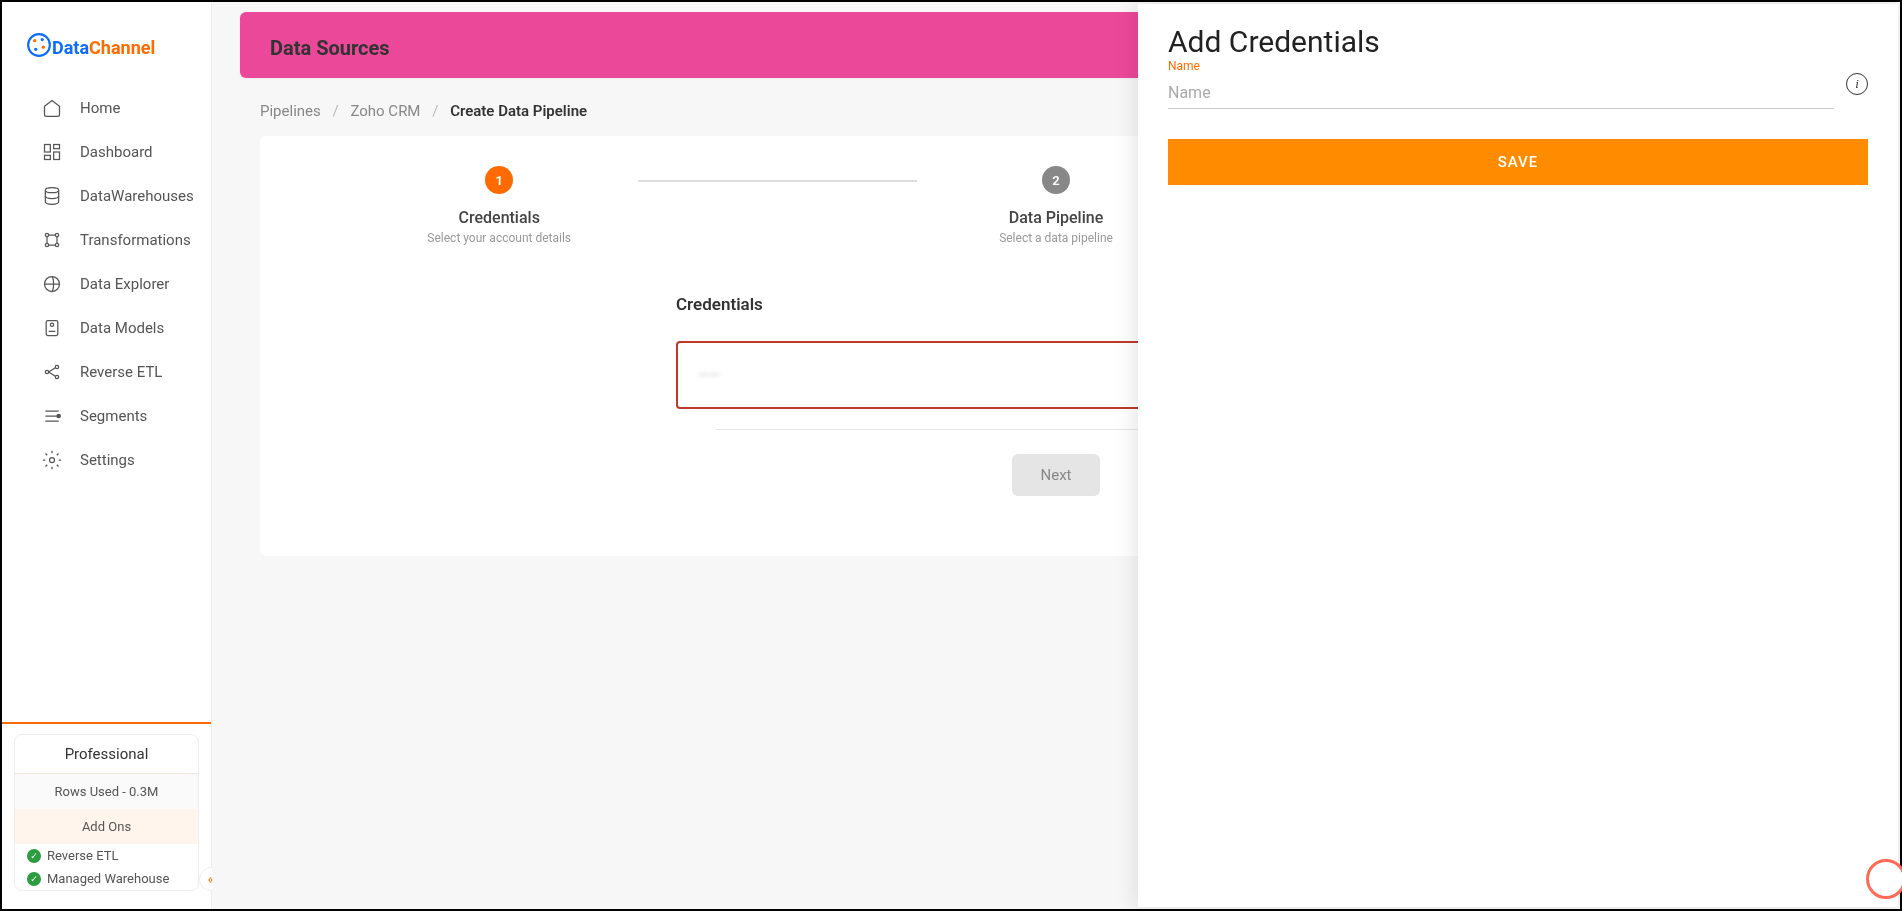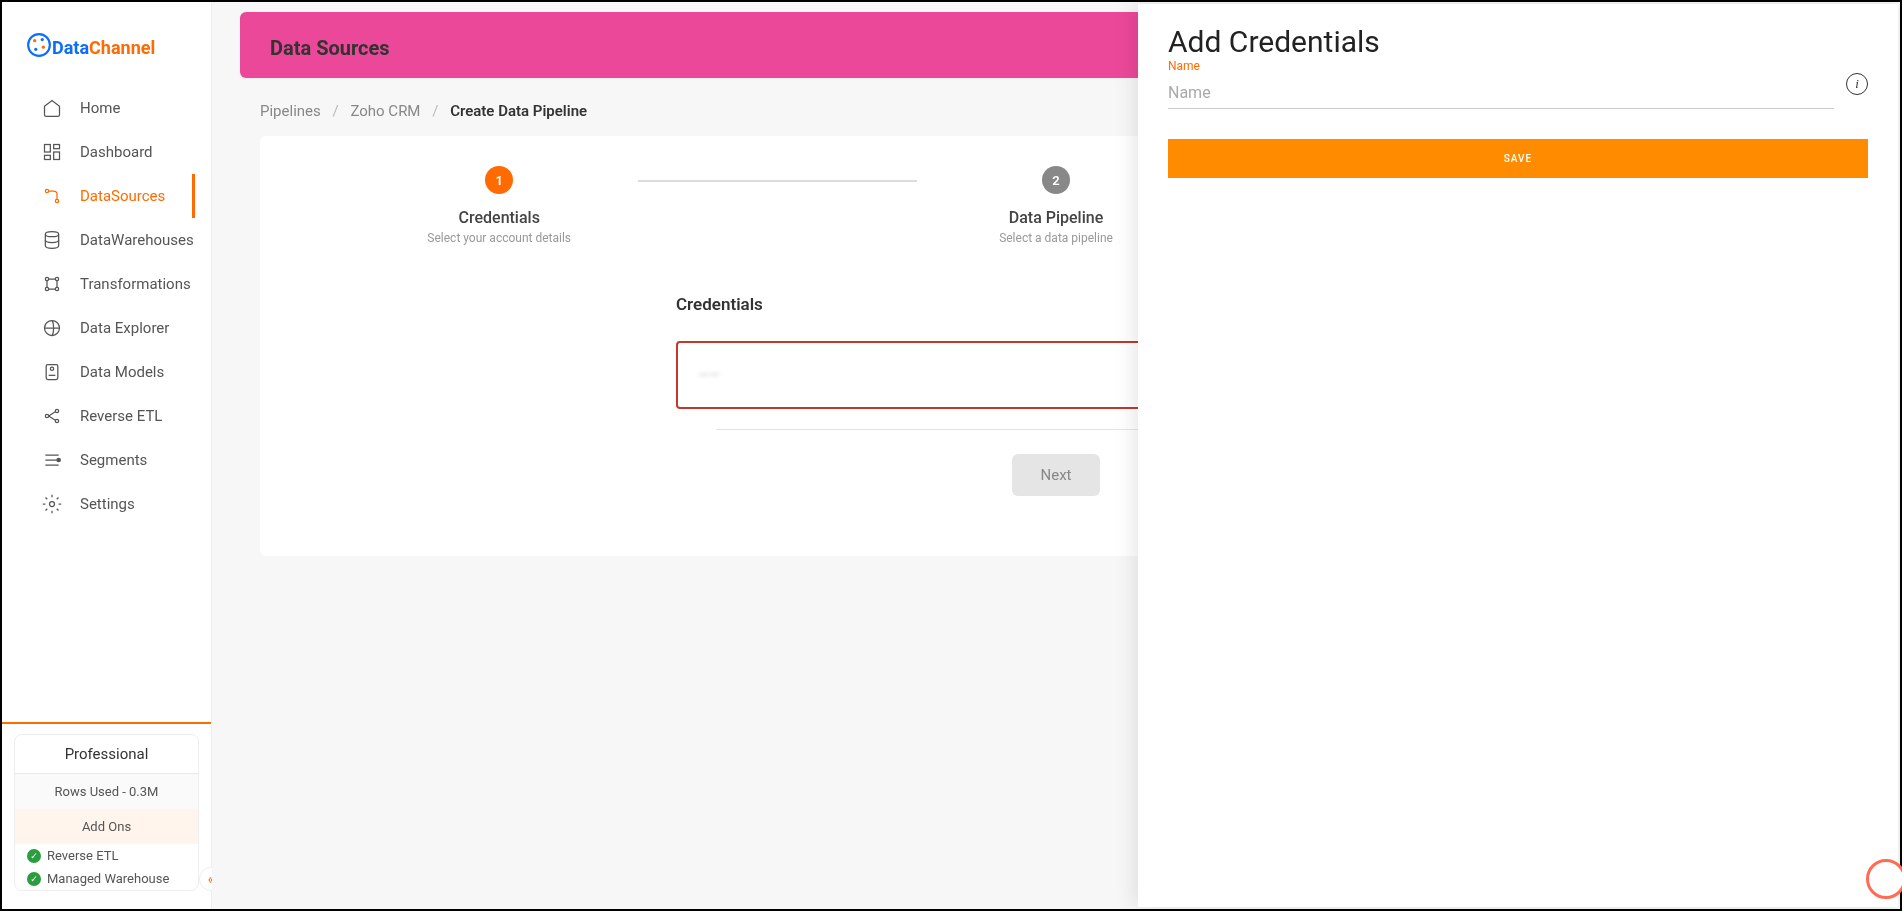--- a/index.html
+++ b/index.html
@@ -71,21 +71,21 @@
 
 
 .right-panel { position: absolute; top: 2px; right: 2px; bottom: 2px; width: 760px; background: #fff; box-shadow: -4px 0 20px rgba(0,0,0,0.1); padding: 20px 30px; z-index: 10; }
 .panel-title { text-align: left; font-size: 30px; font-weight: 400; color: #222; margin-bottom: 0; }
 .panel-row { display: flex; align-items: center; gap: 12px; margin-bottom: 30px; }
 .field-wrap { flex: 1; }
 .field-label { font-size: 12px; color: #ff6b00; margin-bottom: 4px; display: block; }
 .field-input { width: 100%; border: none; border-bottom: 1px solid #ccc; padding: 6px 0; font-size: 16px; outline: none; color: #333; }
 .field-input::placeholder { color: #aaa; }
 .info-icon { width: 22px; height: 22px; border: 1.5px solid #333; border-radius: 50%; display: flex; align-items: center; justify-content: center; font-size: 13px; font-style: italic; font-family: serif; color: #333; cursor: pointer; }
-.save-btn { width: 100%; padding: 14px; background: #ff8c00; color: #fff; border: none; font-size: 10px; font-weight: 500; letter-spacing: 1px; cursor: pointer; }
+.save-btn { width: 100%; padding: 14px; background: #ff8c00; color: #fff; border: none; font-size: 15px; font-weight: 500; letter-spacing: 1px; cursor: pointer; }
 
 .chat-bubble { position: absolute; bottom: 10px; right: -6px; width: 40px; height: 40px; border: 3px solid #ff6b55; border-radius: 50%; background: #fff; z-index: 20; }
 </style>
 </head>
 <body>
 
 <div class="app">
 
   <div class="sidebar">
     <div class="logo-area">
@@ -112,30 +112,20 @@
       <div class="nav-item">
         <span class="nav-icon">
             <svg viewBox="0 0 24 24">
               <rect x="3" y="3" width="7" height="9"></rect>
               <rect x="14" y="3" width="7" height="5"></rect>
               <rect x="14" y="12" width="7" height="9"></rect>
               <rect x="3" y="16" width="7" height="5"></rect>
             </svg>
           </span>
         <span>Dashboard</span>
-      </div>
-      <div class="nav-item active">
-        <span class="nav-icon">
-            <svg viewBox="0 0 24 24">
-              <circle cx="6" cy="6" r="2"></circle>
-              <circle cx="18" cy="18" r="2"></circle>
-              <path d="M8 6h6a4 4 0 014 4v6"></path>
-            </svg>
-          </span>
-        <span>DataSources</span>
       </div>
       <div class="nav-item">
         <span class="nav-icon">
             <svg viewBox="0 0 24 24">
               <ellipse cx="12" cy="5" rx="8" ry="3"></ellipse>
               <path d="M4 5v14c0 1.7 3.6 3 8 3s8-1.3 8-3V5"></path>
               <path d="M4 12c0 1.7 3.6 3 8 3s8-1.3 8-3"></path>
             </svg>
           </span>
         <span>DataWarehouses</span>

